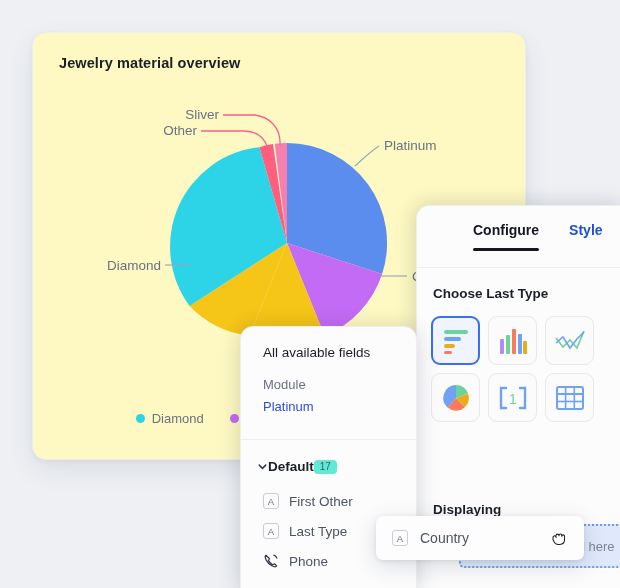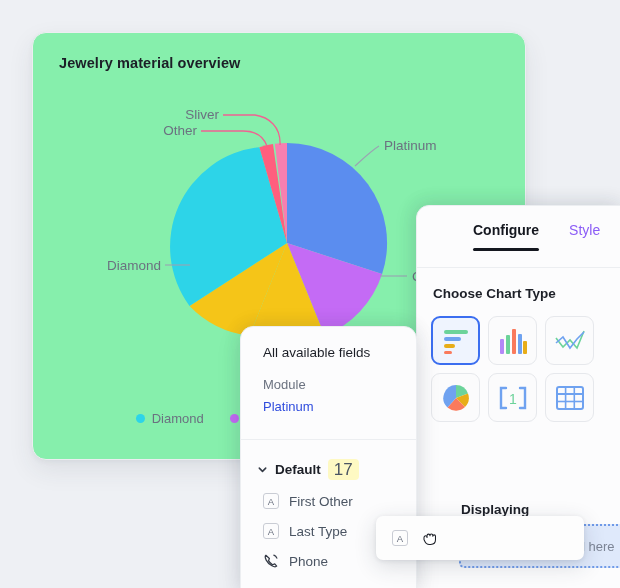--- a/index.html
+++ b/index.html
@@ -16,21 +16,21 @@
     -webkit-font-smoothing: antialiased;
   }
 
   
   #chart-card {
     position: absolute;
     left: 32px;
     top: 32px;
     width: 492px;
     height: 426px;
-    background: #86efac;
+    background: #fef9c3;
     border: 1px solid #eceef1;
     border-radius: 14px;
     box-shadow: 0 10px 26px rgba(40, 50, 70, .09), 0 2px 5px rgba(40,50,70,.05);
     overflow: hidden;
   }
   #chart-title {
     position: absolute;
     left: 26px;
     top: 22px;
     font-size: 14.5px;
@@ -126,37 +126,36 @@
     width: 100%;
     height: 1px;
     background: #eceef1;
   }
   #group-row {
     position: absolute;
     left: 16px;
     top: 132px;
     display: flex;
     align-items: center;
-    gap: 7px;
   }
   .chev {
     width: 11px;
     height: 11px;
     flex: none;
     color: #343a46;
   }
   #group-name {
     font-size: 13.5px;
     font-weight: bold;
     color: #1c1f27;
   }
   #group-count {
-    font-size: 17px;
+    font-size: 10px;
     color: #4b5563;
-    background: #fef9c3;
+    background: #5eead4;
     border-radius: 4px;
     padding: 2px 6px;
     line-height: 1;
   }
   .field-row {
     position: absolute;
     left: 22px;
     display: flex;
     align-items: center;
     gap: 10px;
@@ -204,21 +203,22 @@
     display: flex;
     gap: 30px;
     padding: 0 16px;
     box-sizing: border-box;
     margin-left: 40px;
   }
   .tab {
     position: relative;
     font-size: 14px;
     padding-bottom: 13px;
-    color: #8b5cf6;
+    color: #1d4ed8;
+    font-weight: bold;
   }
   .tab.active {
     color: #14171f;
     font-weight: bold;
   }
   .tab.active::after {
     content: "";
     position: absolute;
     left: 0;
     right: 0;
@@ -275,21 +275,20 @@
     font-weight: bold;
     color: #1c1f27;
   }
   #displaying-label {
     position: absolute;
     left: 16px;
     top: 296px;
     font-size: 13.5px;
     font-weight: bold;
     color: #1c1f27;
-    margin-left: 28px;
   }
   #drop-zone {
     position: absolute;
     left: 43px;
     top: 524px;
     width: 186px;
     height: 44px;
     background: #dfe9fb;
     border: 2px dotted #6f9ae8;
     border-radius: 5px;
@@ -402,21 +401,21 @@
 </div>
 
 <div id="configure-panel">
 
   <div id="tabs">
     <div class="tab active">Configure</div>
     <div class="tab">Style</div>
   </div>
   <div id="tabs-rule"></div>
 
-  <div id="chart-type-heading">Choose Chart Type</div>
+  <div id="chart-type-heading">Choose Last Type</div>
 
   <div id="type-grid">
 
     <div class="type-tile selected">
       <svg width="28" height="26" viewBox="0 0 28 26">
         <rect x="2" y="2" width="24" height="4" rx="2" fill="#6cd39a"></rect>
         <rect x="2" y="9" width="17" height="4" rx="2" fill="#6fa2f0"></rect>
         <rect x="2" y="16" width="11" height="4" rx="2" fill="#e8ad18"></rect>
         <rect x="2" y="23" width="8" height="3" rx="1.5" fill="#fa7a5c"></rect>
       </svg>
@@ -504,16 +503,17 @@
     <svg class="phone-icon" viewBox="0 0 18 18" fill="none" stroke="currentColor" stroke-width="1.4">
       <path d="M3.2,2.6 C2.2,3.6 2.2,5.4 3.6,8.0 C5.0,10.6 7.4,13.0 10.0,14.4 C12.6,15.8 14.4,15.8 15.4,14.8 L13.2,12.2 L10.8,13.2 C9.4,12.4 7.0,10.0 6.2,8.6 L7.2,6.2 Z" stroke-linejoin="round"></path>
       <path d="M12.2,2.4 C13.6,2.9 15.1,4.4 15.6,5.8" stroke-linecap="round"></path>
     </svg>
     <span>Phone</span>
   </div>
 </div>
 
 <div id="drag-chip">
   <span class="type-icon">A</span>
+  <span id="drag-chip-label">Country</span>
   <svg class="grab-cursor" viewBox="0 0 20 20" fill="#ffffff" stroke="#1c1f27" stroke-width="1.1">
     <path d="M4.2,9.2 C4.2,7.9 5.0,7.2 5.9,7.2 C6.8,7.2 7.4,7.9 7.4,8.9 L7.4,7.2 C7.4,6.1 8.1,5.4 9.0,5.4 C9.9,5.4 10.5,6.1 10.5,7.2 L10.5,7.0 C10.5,6.0 11.2,5.3 12.0,5.3 C12.9,5.3 13.5,6.0 13.5,7.0 L13.5,7.6 C13.5,6.8 14.1,6.2 14.9,6.2 C15.7,6.2 16.3,6.8 16.3,7.7 L16.3,11.4 C16.3,14.3 14.3,16.3 11.3,16.3 L9.7,16.3 C7.3,16.3 6.0,15.0 4.9,12.6 L4.2,11.0 Z" stroke-linejoin="round"></path>
   </svg>
 </div>
 
 </body></html>

